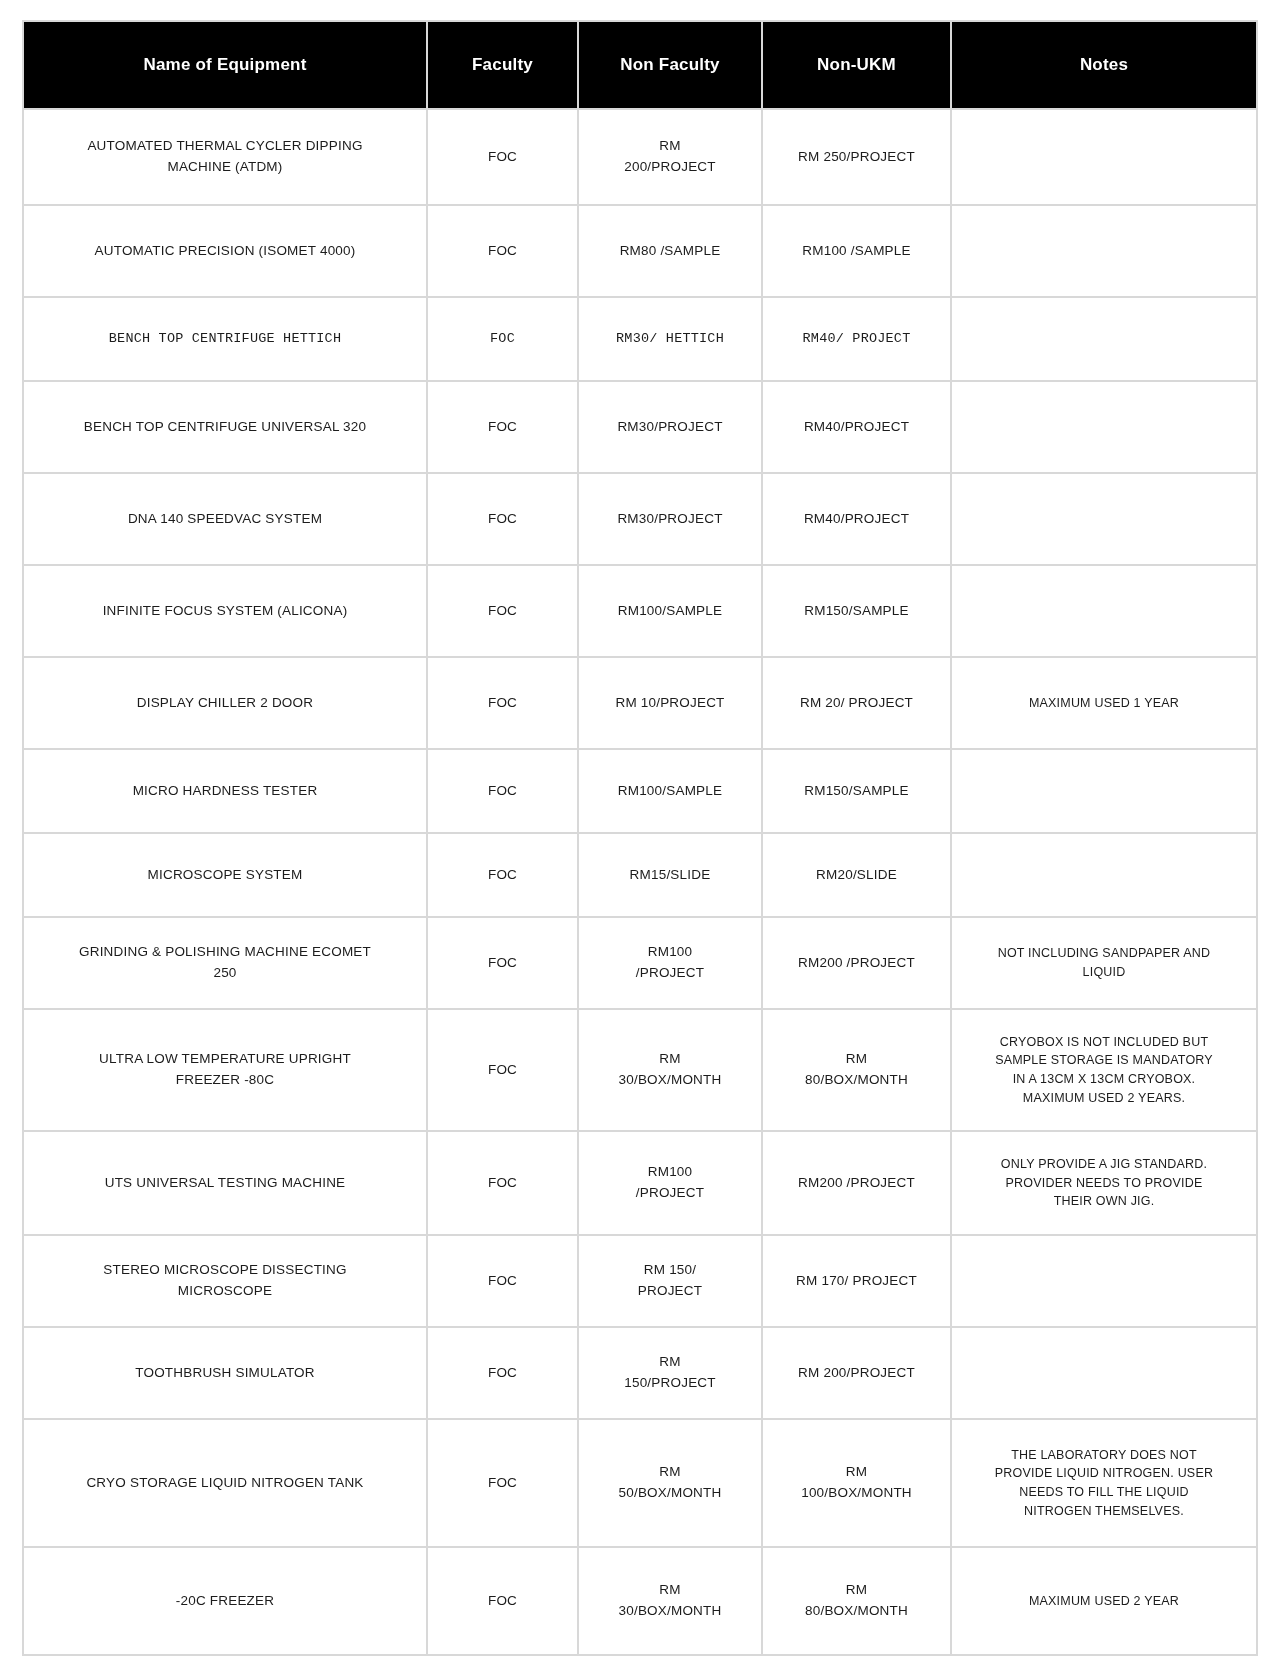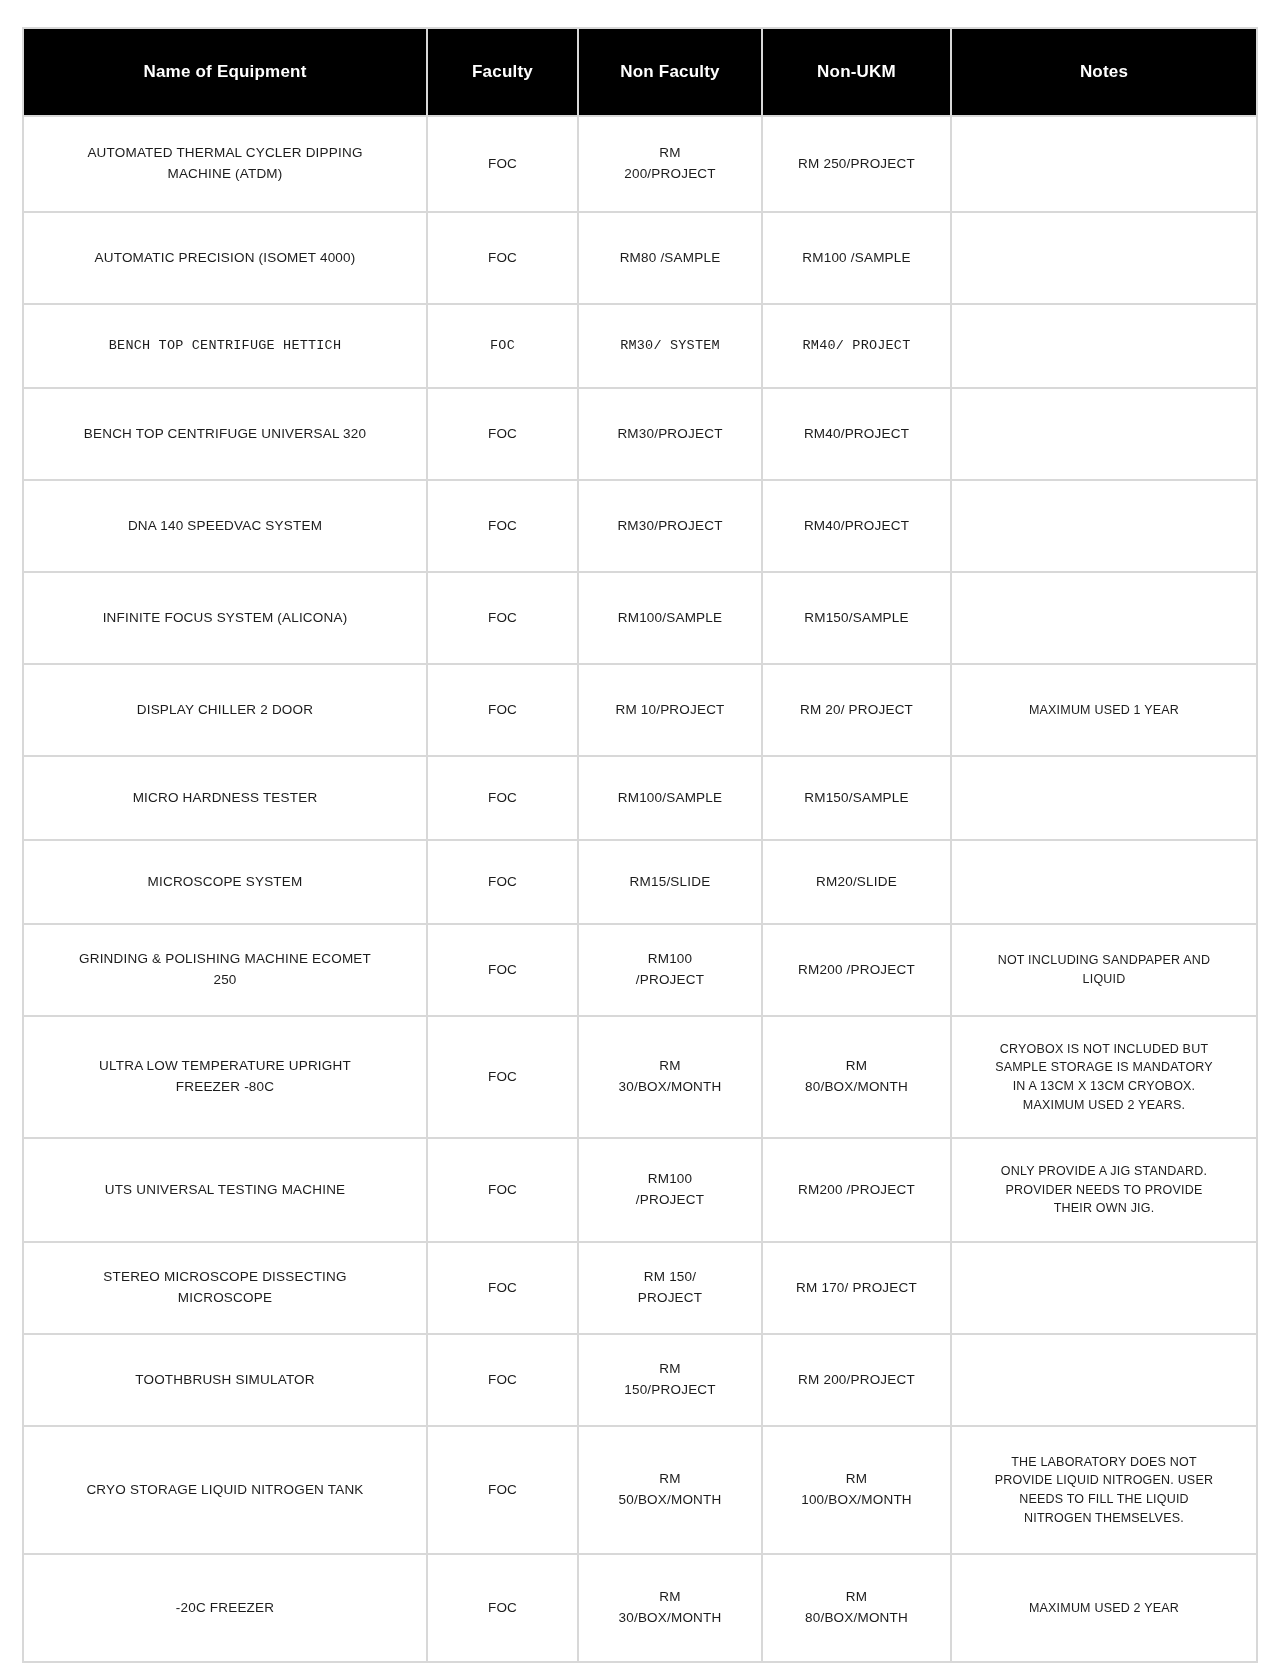--- a/index.html
+++ b/index.html
@@ -17,21 +17,21 @@
   }
   .page {
     width: 1280px;
     height: 1667px;
     background: #ffffff;
     box-sizing: border-box;
     padding-top: 15px;
   }
   table.equip {
     border-collapse: collapse;
-    margin: 12px auto;
+    margin: 5px auto;
     width: 1234px;
     table-layout: fixed;
   }
   table.equip th,
   table.equip td {
     border: 2px solid var(--grid);
     text-align: center;
     vertical-align: middle;
     box-sizing: border-box;
   }
@@ -97,21 +97,21 @@
         <tr>
           <td class="c0">AUTOMATIC PRECISION (ISOMET 4000)</td>
           <td class="c1">FOC</td>
           <td class="c2">RM80 /SAMPLE</td>
           <td class="c3">RM100 /SAMPLE</td>
           <td class="c4"></td>
         </tr>
         <tr>
           <td class="c0">BENCH TOP CENTRIFUGE HETTICH</td>
           <td class="c1">FOC</td>
-          <td class="c2">RM30/ SYSTEM</td>
+          <td class="c2">RM30/ HETTICH</td>
           <td class="c3">RM40/ PROJECT</td>
           <td class="c4"></td>
         </tr>
         <tr>
           <td class="c0">BENCH TOP CENTRIFUGE UNIVERSAL 320</td>
           <td class="c1">FOC</td>
           <td class="c2">RM30/PROJECT</td>
           <td class="c3">RM40/PROJECT</td>
           <td class="c4"></td>
         </tr>

